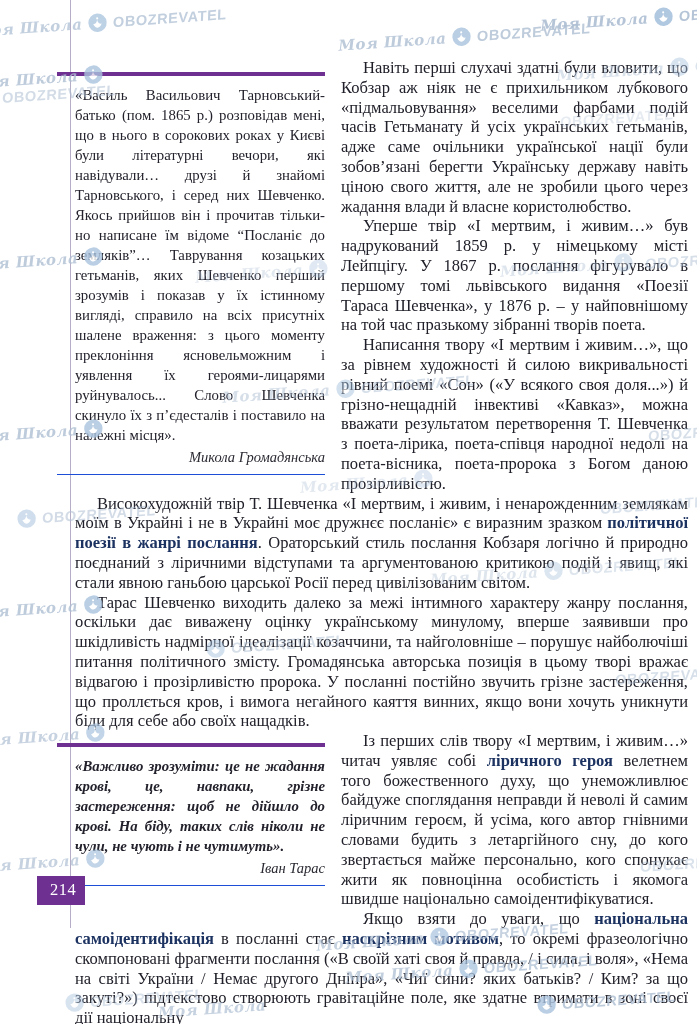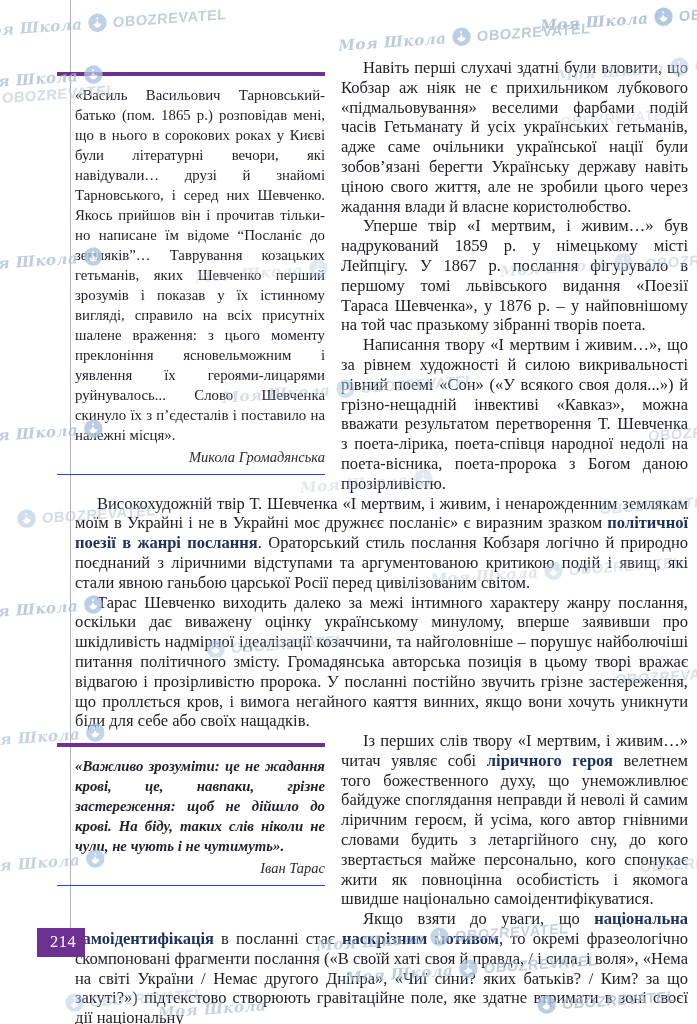--- a/index.html
+++ b/index.html
@@ -14,21 +14,21 @@
   .para b { color:#1c3260; }
 
   .qblock { float:left; width:250px; box-sizing:content-box;
             border-top:4px solid #6e3191; border-bottom:1px solid #1d4ed8;
             padding:9px 0 8px 18px; margin:14px 16px 10px -18px; }
   .qblock.q2 { margin-top:12px; margin-bottom:24px; }
   .qtext { margin:0; text-align:justify; font-size:14.8px; line-height:20px; color:#23222c; }
   .q2 .qtext { font-style:italic; font-weight:bold; }
   .qauthor { margin:4px 0 0 0; text-align:right; font-style:italic; font-size:14.5px; color:#2a2a33; }
 
-  .footer { position:absolute; left:37px; top:928px; display:flex; align-items:center; z-index:2;gap:12px; }
+  .footer { position:absolute; left:37px; top:876px; display:flex; align-items:center; z-index:2;gap:12px; }
   .pagenum { background:#6e3191; color:#ffffff; font-size:16.5px; line-height:1;
              padding:6px 9px 6px 13px; letter-spacing:.5px; }
   .ftitle { margin-left:8px; font-size:15.5px; color:#45415a; letter-spacing:.4px; }
 
   
   .wmlayer { position:absolute; inset:0; z-index:3; pointer-events:none; }
   .wm { position:absolute; display:flex; align-items:center; gap:5px; white-space:nowrap;
         transform:rotate(-4deg); color:#aebfd3; }
   .wm-school { font-family:"DejaVu Serif", serif; font-style:italic; font-weight:bold; font-size:15px; letter-spacing:.5px; }
   .wm-brand { font-family:"Liberation Sans", sans-serif; font-weight:bold; font-size:14.5px; letter-spacing:.6px; transform:skewX(-6deg); }

